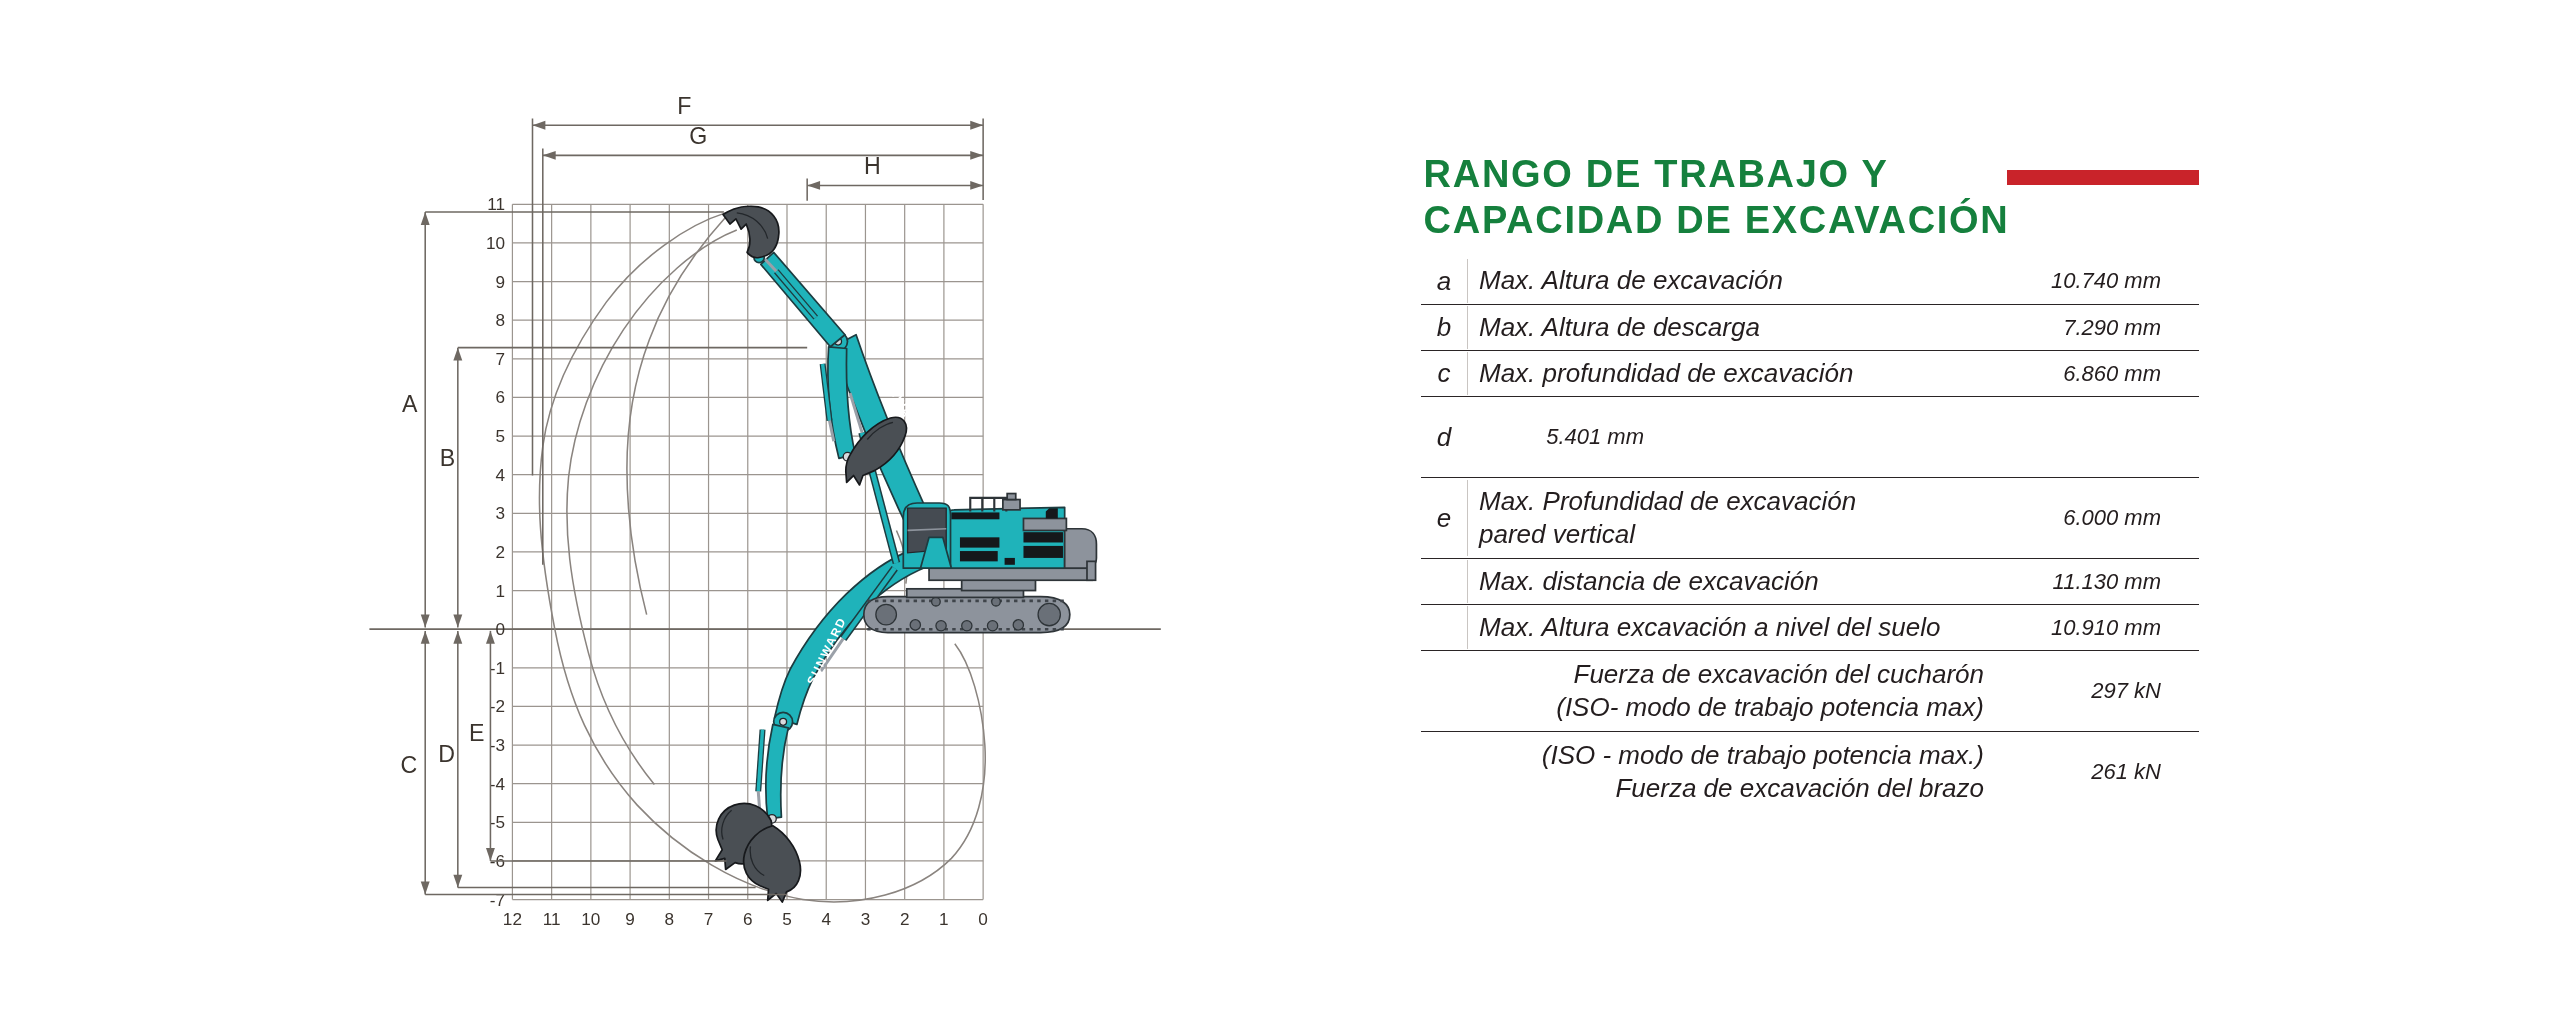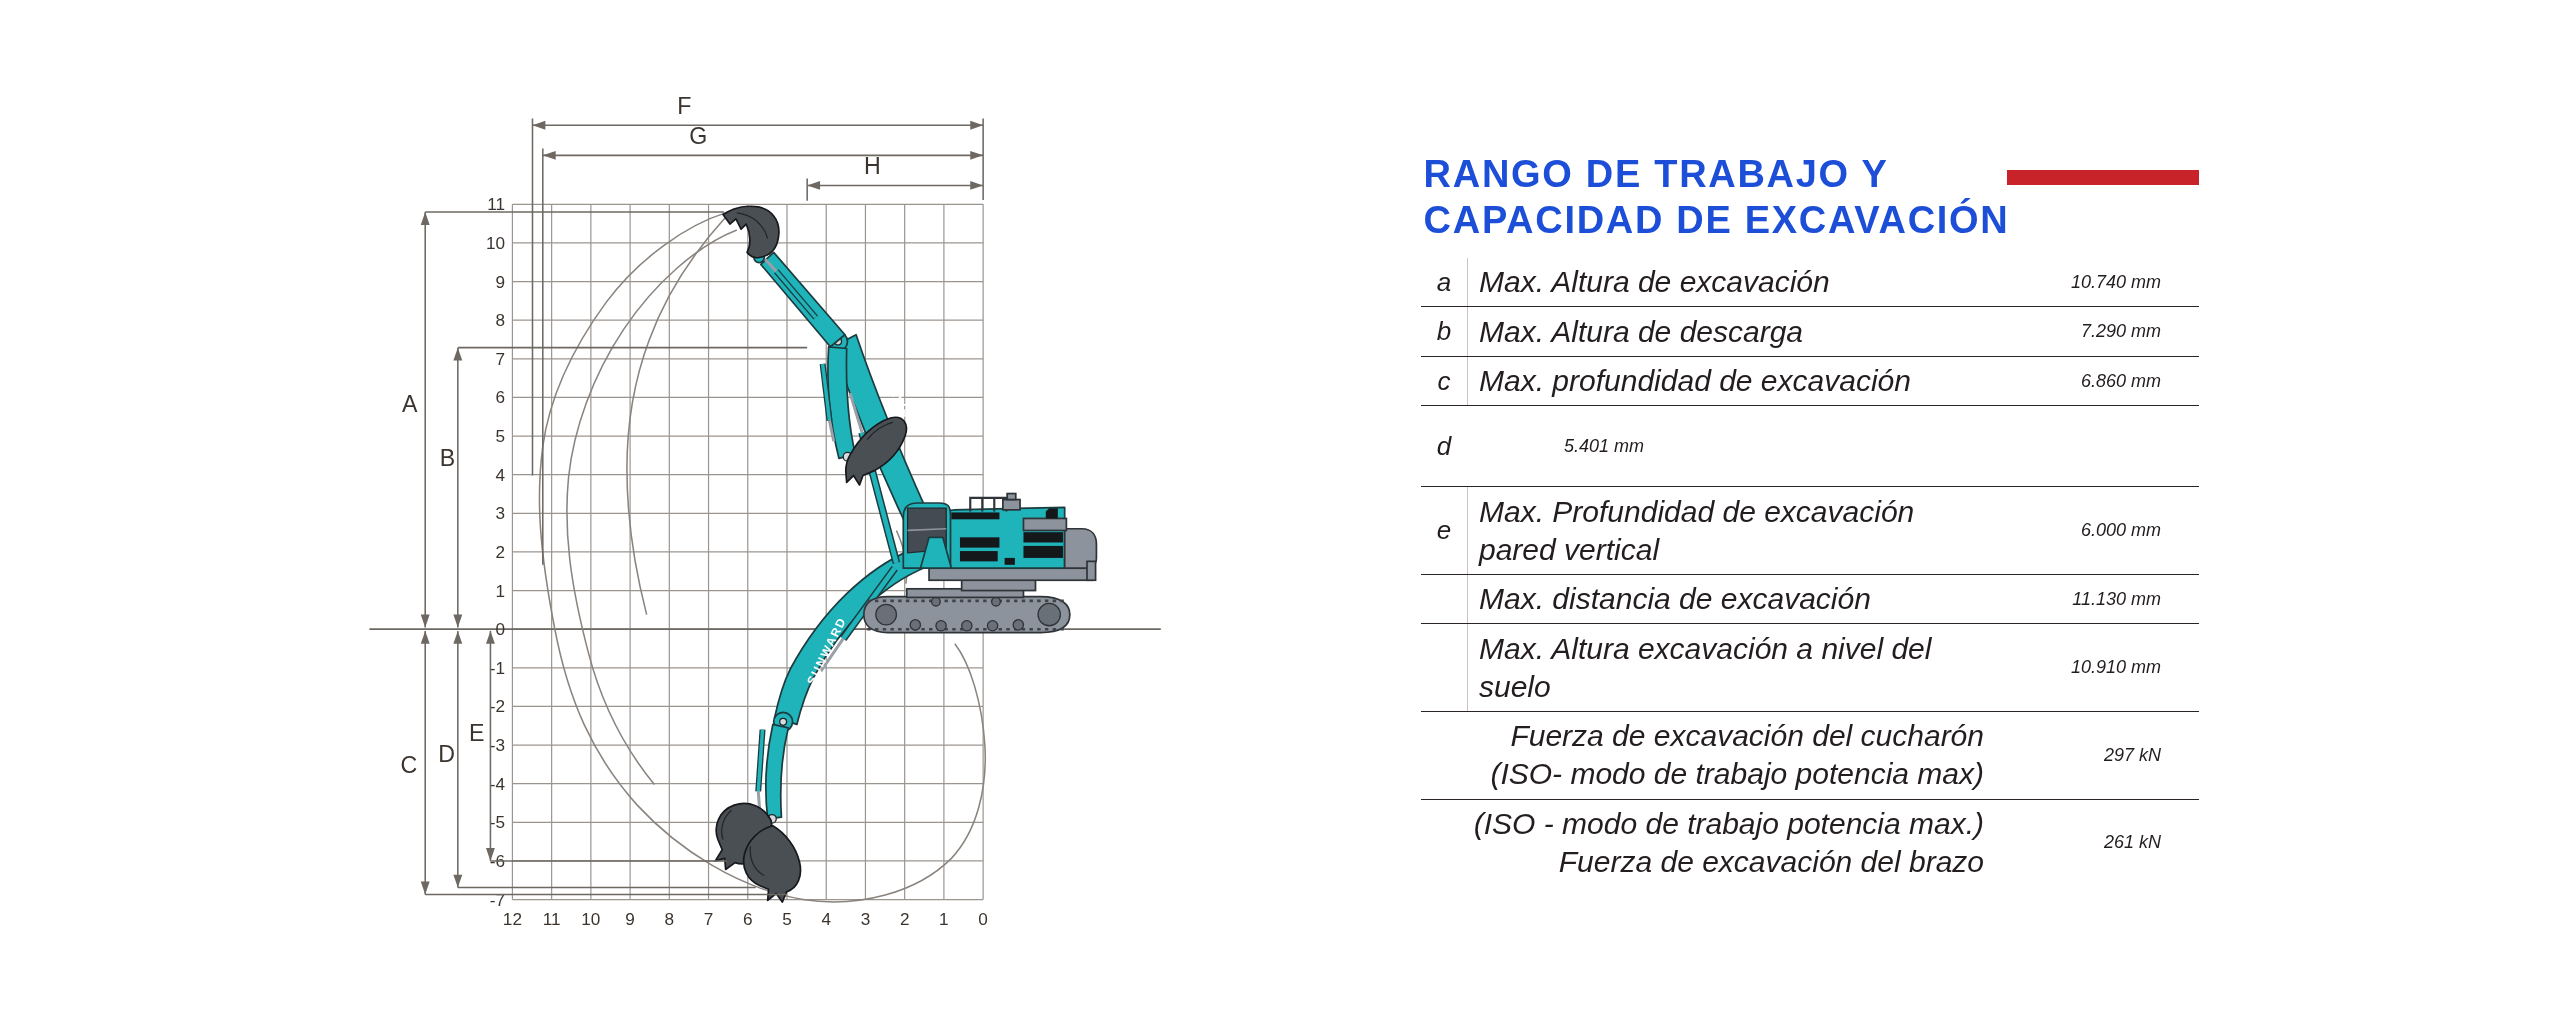--- a/index.html
+++ b/index.html
@@ -25,31 +25,31 @@
   .tread{stroke:#3f444a;stroke-width:3;stroke-dasharray:4 5;fill:none;}
   .cylo{stroke:#1d3c40;stroke-width:9;}
   .cyli{stroke:var(--teal);stroke-width:5.5;}
   .cylo2{stroke:#1d3c40;stroke-width:7;}
   .cyli2{stroke:var(--teal);stroke-width:4;}
   .rod{stroke:#9aa0a8;stroke-width:3.5;}
   .pin{fill:#d8dadd;stroke:#23272b;stroke-width:1.5;}
   .brand{fill:#ffffff;font:700 14px "Liberation Sans",sans-serif;letter-spacing:2px;}
   
   .panel{position:absolute;left:1421px;top:0;width:778px;height:1018px;}
-  .title{position:absolute;left:2.6px;top:151px;color:#1d4ed8;font-weight:700;font-size:38px;
+  .title{position:absolute;left:2.6px;top:151px;color:#15803d;font-weight:700;font-size:38px;
          line-height:46px;letter-spacing:1.7px;white-space:nowrap;transform-origin:0 0;}
   .title-bar{position:absolute;left:583px;top:19px;width:192px;height:14.6px;background:var(--accent);}
   .spec-table{position:absolute;left:0;top:258px;width:778px;color:#231d1e;font-style:italic;}
   .srow{display:flex;align-items:center;border-top:1.7px solid #2a2425;min-height:46px;box-sizing:border-box;}
   .srow:first-child{border-top:none;}
   .srow.two{min-height:81px;}
   .sletter{flex:none;width:46px;text-align:center;font-size:26px;}
-  .sdesc{flex:1;border-left:1.7px solid #c9c5c2;padding:5.2px 0 5.2px 11px;font-size:30px;line-height:1.27;box-sizing:border-box;}
+  .sdesc{flex:1;border-left:1.7px solid #c9c5c2;padding:5.2px 0 5.2px 11px;font-size:26px;line-height:1.27;box-sizing:border-box;}
   .srow.full .sdesc{border-left:none;padding-left:2.6px;text-align:right;}
-  .svalue{flex:none;width:215px;text-align:right;padding-right:38px;font-size:18px;box-sizing:border-box;}
+  .svalue{flex:none;width:215px;text-align:right;padding-right:38px;font-size:22px;box-sizing:border-box;}
 </style>
 </head>
 <body>
 
 <div id="canvas">
 
   <svg id="diagram-svg" viewBox="0 0 1600 1186">
 
     <g id="grid-layer">
         <line x1="596.5999999999999" y1="238" x2="596.5999999999999" y2="1048" class="grid-l"></line>

